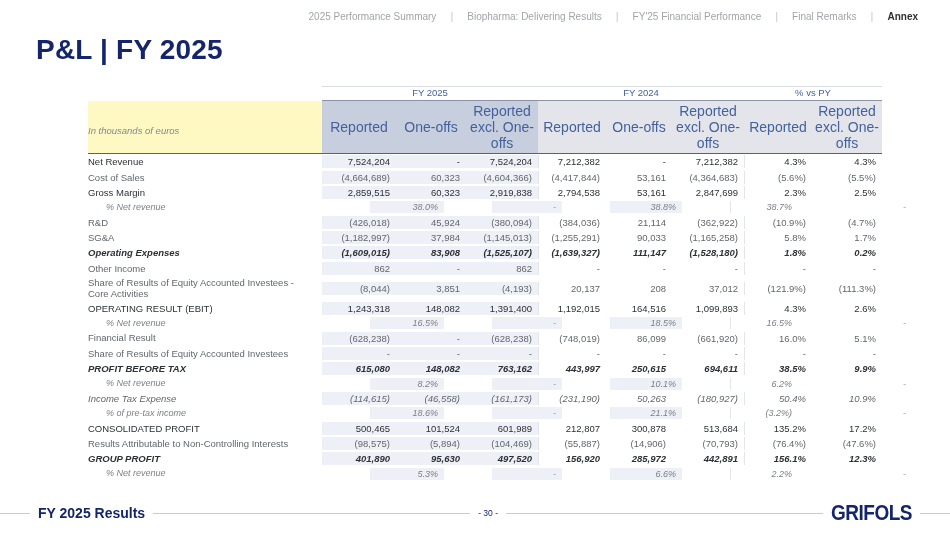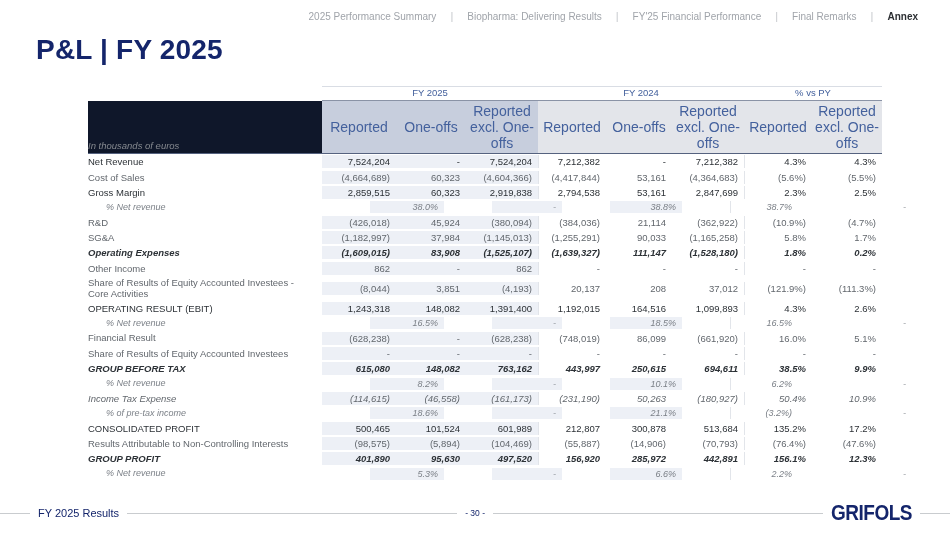--- a/index.html
+++ b/index.html
@@ -28,43 +28,43 @@
   .ghead .gspacer { border:none; }
   .g25 { grid-column:2 / span 3; }
   .g24 { grid-column:5 / span 3; }
   .gpy { grid-column:8 / span 2; }
 
   .shead { align-items:stretch; }
   .shead .scell { background:#e3e5ea; color:#44619d; font-size:14px; text-align:center;
     display:flex; align-items:center; justify-content:center; line-height:1.15;
     padding:2px 3px; border-bottom:1.5px solid #55627f; min-height:24px; }
   .shead .scell.fy25 { background:#c7cedd; }
-  .shead .notecell { background:#0f172a; color:#85898f; font-style:italic; font-size:9.5px;
-    display:flex; align-items:flex-end; padding:0 0 2px 0; border-bottom:1.5px solid #55627f; }
+  .shead .notecell { background:#fef9c3; color:#85898f; font-style:italic; font-size:9.5px;
+    display:flex; align-items:flex-end; padding:0 0 17px 0; border-bottom:1.5px solid #55627f; }
 
   .trow { min-height:15.3px; align-items:center; }
   .cell { padding:1px 6px 1px 0; }
   .cell.label { padding-left:0; }
   .cell.num { text-align:right; white-space:nowrap; }
   .cell.fy25 { background:#edf0f6; }
   .cell.gsep { border-left:1px solid #e2e5ea; }
 
   .trow.bold { color:#2c3136; font-weight:400; }
   .trow.bolditalic { color:#2c3136; font-weight:700; font-style:italic; }
   .trow.italic { font-style:italic; }
   .trow.pct { font-style:italic; color:#7c8188; font-size:9px; min-height:14.5px;gap:48px; }
   .trow.pct .cell.label { padding-left:18px; }
   .trow .cell.label { line-height:1.2; }
 
   
   .footer { position:absolute; left:0; right:0; bottom:10px; display:flex; align-items:center; gap:8px; }
   .fline { border-top:1px solid #c9cccf; height:0; }
   .fline.s { width:30px; }
   .fline.grow { flex:1; }
-  .ftext { color:#14256b; font-size:11px; white-space:nowrap; }
+  .ftext { color:#14256b; font-size:14px; white-space:nowrap;font-weight:bold; }
   .fpage { color:#14256b; font-size:8.5px; }
   .flogo { color:#14256b; font-size:19px; font-weight:700; letter-spacing:-0.5px;
     transform:scaleY(1.12); font-family:"Liberation Sans", sans-serif; }
 </style>
 </head>
 <body>
 
 <div class="slide">
 
   <div class="topnav" id="topnav">
@@ -237,21 +237,21 @@
           <div class="cell num fy25">-</div>
           <div class="cell num fy25">-</div>
           <div class="cell num fy25">-</div>
           <div class="cell num gsep">-</div>
           <div class="cell num">-</div>
           <div class="cell num">-</div>
           <div class="cell num gsep">-</div>
           <div class="cell num">-</div>
         </div>
         <div class="grid trow bolditalic">
-          <div class="cell label">GROUP BEFORE TAX</div>
+          <div class="cell label">PROFIT BEFORE TAX</div>
           <div class="cell num fy25">615,080</div>
           <div class="cell num fy25">148,082</div>
           <div class="cell num fy25">763,162</div>
           <div class="cell num gsep">443,997</div>
           <div class="cell num">250,615</div>
           <div class="cell num">694,611</div>
           <div class="cell num gsep">38.5%</div>
           <div class="cell num">9.9%</div>
         </div>
         <div class="grid trow pct">

